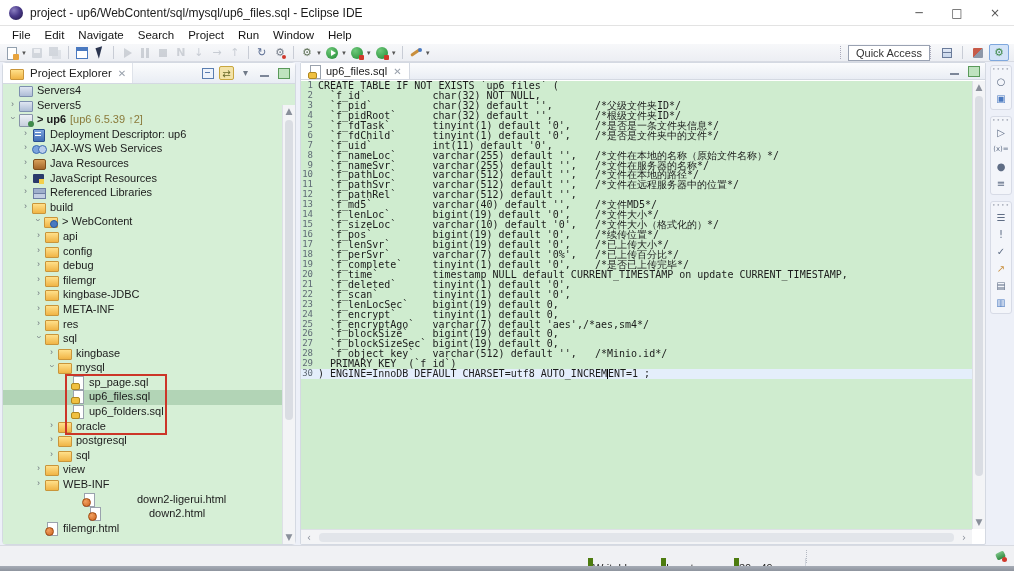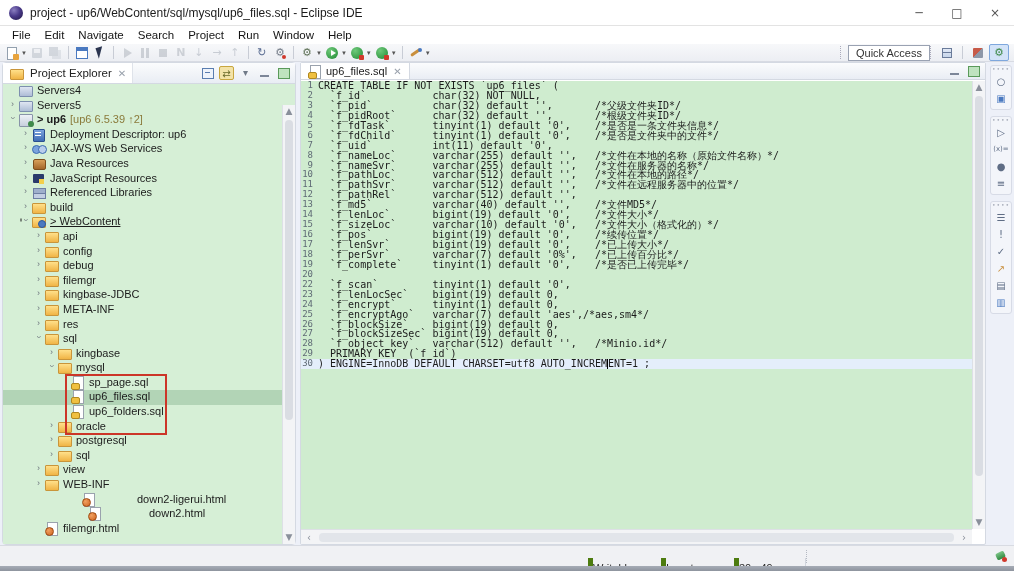--- a/index.html
+++ b/index.html
@@ -304,21 +304,21 @@
         <div class="trow" style="padding-left: 17px;">
           <span class="exp">›</span>
           <span class="nico ic-ref-libraries"></span>
           <span class="tlabel">Referenced Libraries</span>
         </div>
         <div class="trow" style="padding-left: 17px;">
           <span class="exp">›</span>
           <span class="nico ic-folder"></span>
           <span class="tlabel">build</span>
         </div>
-        <div class="trow" style="padding-left: 17px; text-decoration: underline;">
+        <div class="trow" style="padding-left: 29px;">
           <span class="exp open">›</span>
           <span class="nico ic-webcontent"></span>
           <span class="tlabel">&gt; WebContent</span>
         </div>
         <div class="trow" style="padding-left: 30px;">
           <span class="exp">›</span>
           <span class="nico ic-folder"></span>
           <span class="tlabel">api</span>
         </div>
         <div class="trow" style="padding-left: 30px;">
@@ -516,20 +516,25 @@
         <div class="cline">
           <span class="lnum">18</span>
           <span class="ltext">  `f_perSvr`       varchar(7) default '0%',   /*已上传百分比*/</span>
         </div>
         <div class="cline">
           <span class="lnum">19</span>
           <span class="ltext">  `f_complete`     tinyint(1) default '0',    /*是否已上传完毕*/</span>
         </div>
         <div class="cline">
           <span class="lnum">20</span>
+          <span class="ltext">  `f_time`         timestamp NULL default CURRENT_TIMESTAMP on update CURRENT_TIMESTAMP,</span>
+        </div>
+        <div class="cline">
+          <span class="lnum">21</span>
+          <span class="ltext">  `f_deleted`      tinyint(1) default '0',</span>
         </div>
         <div class="cline">
           <span class="lnum">22</span>
           <span class="ltext">  `f_scan`         tinyint(1) default '0',</span>
         </div>
         <div class="cline">
           <span class="lnum">23</span>
           <span class="ltext">  `f_lenLocSec`    bigint(19) default 0,</span>
         </div>
         <div class="cline">

